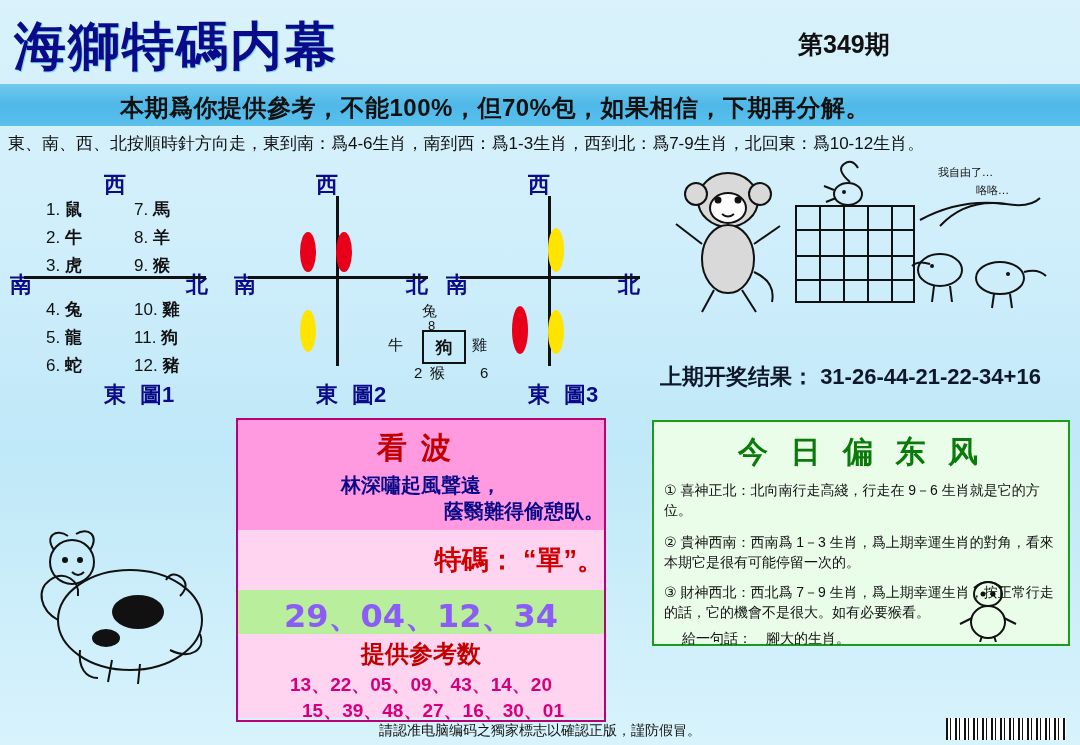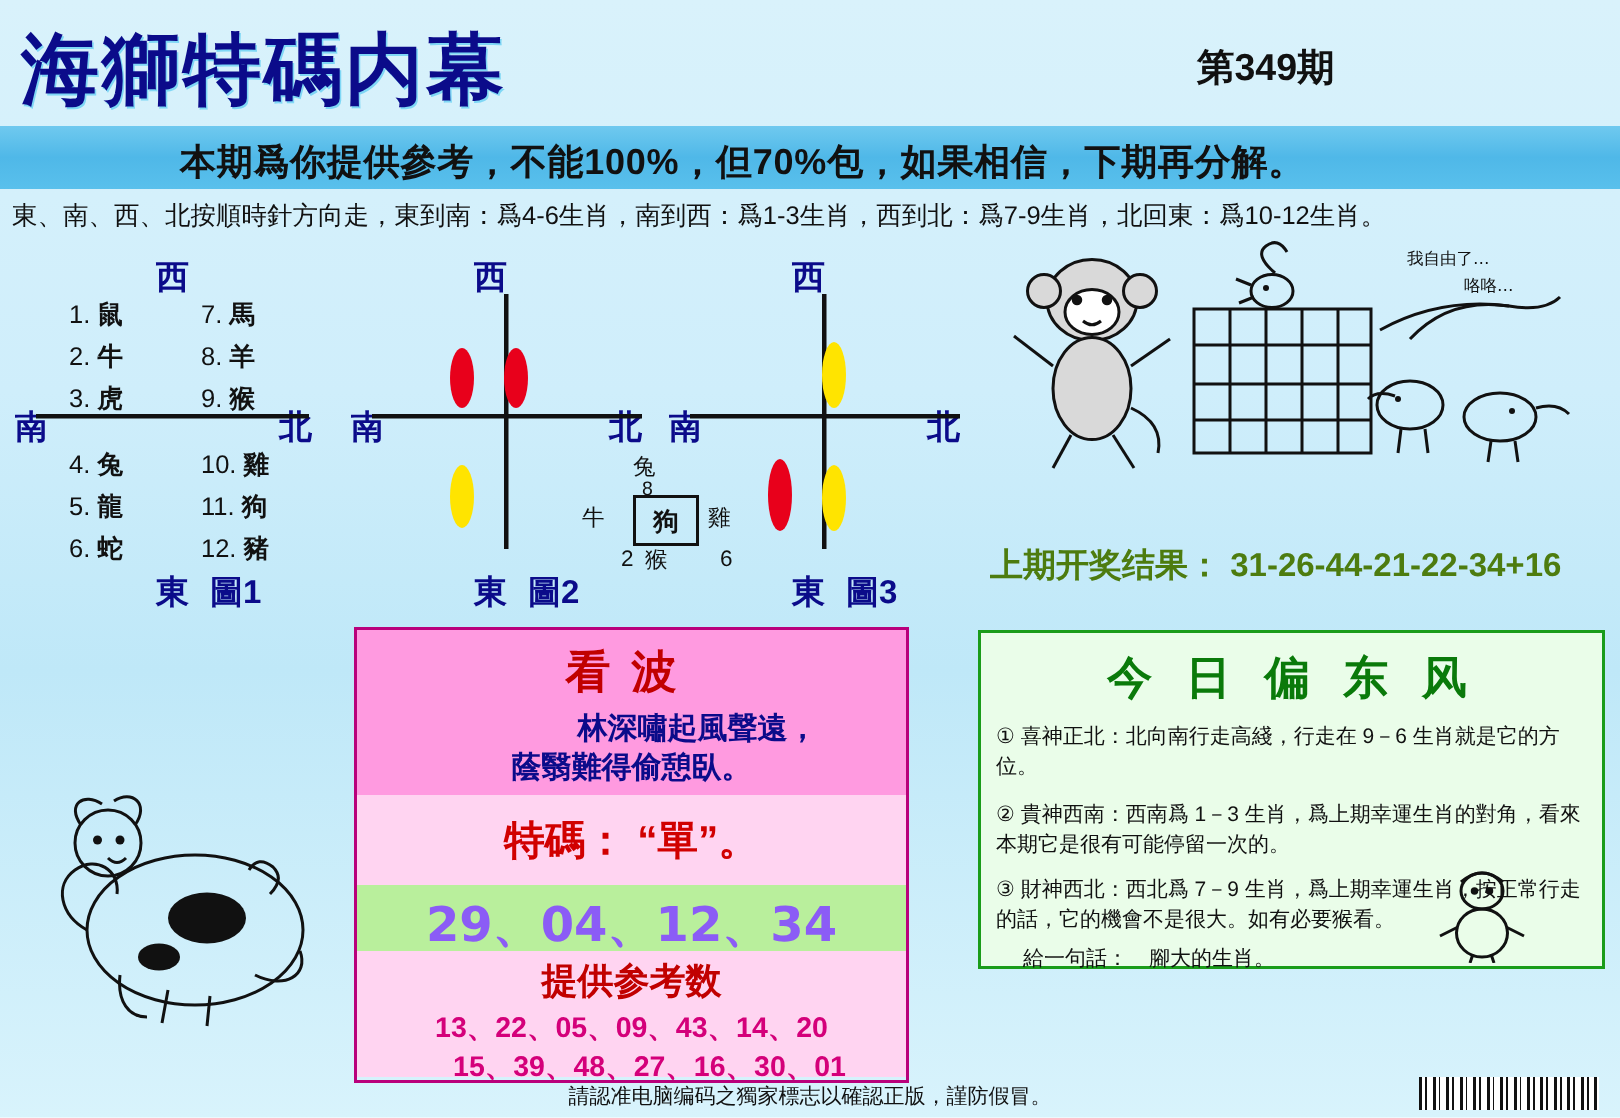--- a/index.html
+++ b/index.html
@@ -78,32 +78,32 @@
 
   
   .card{position:absolute;left:236px;top:418px;width:366px;height:300px;border:2px solid #b9007b;}
   .card .sec1{position:absolute;left:0;top:0;width:100%;height:110px;background:#ff9ae0;}
   .card .sec2{position:absolute;left:0;top:110px;width:100%;height:60px;background:#ffd4f1;}
   .card .sec3{position:absolute;left:0;top:170px;width:100%;height:44px;background:#b9ef9c;}
   .card .sec4{position:absolute;left:0;top:214px;width:100%;height:84px;background:#ffd4f1;}
   .card h2{margin:0;position:absolute;left:0;top:8px;width:100%;text-align:center;
       font-size:30px;font-weight:bold;color:#c10000;letter-spacing:14px;
       font-family:"DejaVu Sans","Liberation Sans",sans-serif;}
-  .card .poem1{position:absolute;left:0;top:52px;width:100%;text-align:center;font-size:20px;font-weight:bold;color:#0b0b8a;padding-left:44px;}
-  .card .poem2{position:absolute;left:0;top:78px;width:100%;text-align:center;font-size:20px;font-weight:bold;color:#0b0b8a;}
-  .card .temaline{position:absolute;left:0;top:122px;width:100%;text-align:center;font-size:27px;font-weight:bold;color:#d10000;}
+  .card .poem1{position:absolute;left:0;top:52px;width:100%;text-align:center;font-size:20px;font-weight:bold;color:#0b0b8a;}
+  .card .poem2{position:absolute;left:0;top:78px;width:100%;text-align:right;font-size:20px;font-weight:bold;color:#0b0b8a;}
+  .card .temaline{position:absolute;left:0;top:122px;width:100%;text-align:right;font-size:27px;font-weight:bold;color:#d10000;}
   .card .nums{position:absolute;left:0;top:175px;width:100%;text-align:center;font-size:32px;font-weight:bold;color:#8b5cf6;
       font-family:"DejaVu Sans","Liberation Sans",sans-serif;}
   .card .reftitle{position:absolute;left:0;top:218px;width:100%;text-align:center;font-size:24px;font-weight:bold;color:#c10000;}
   .card .refrow{position:absolute;left:0;width:100%;text-align:center;font-size:19px;font-weight:bold;color:#d4007a;}
   .card .r1{top:252px;}
   .card .r2{top:278px;padding-left:12px;}
 
   
-  .prev{position:absolute;left:660px;top:362px;font-size:22px;font-weight:bold;color:#4d7c0f;}
+  .prev{position:absolute;left:660px;top:362px;font-size:22px;font-weight:bold;color:#0f172a;}
   .rbox{position:absolute;left:652px;top:420px;width:414px;height:222px;border:2px solid #1a9c1a;background:#eafde9;}
   .rbox .rtitle{position:absolute;left:0;top:10px;width:100%;text-align:center;font-size:30px;font-weight:bold;color:#0a7a0a;letter-spacing:6px;
       font-family:"DejaVu Sans","Liberation Sans",sans-serif;}
   .rbox .item{position:absolute;left:10px;width:396px;font-size:14px;color:#111;line-height:20px;}
   .rbox .i1{top:58px;}
   .rbox .i2{top:110px;}
   .rbox .i3{top:160px;}
   .rbox .lastline{position:absolute;left:28px;top:208px;font-size:14px;color:#111;}
 
   

